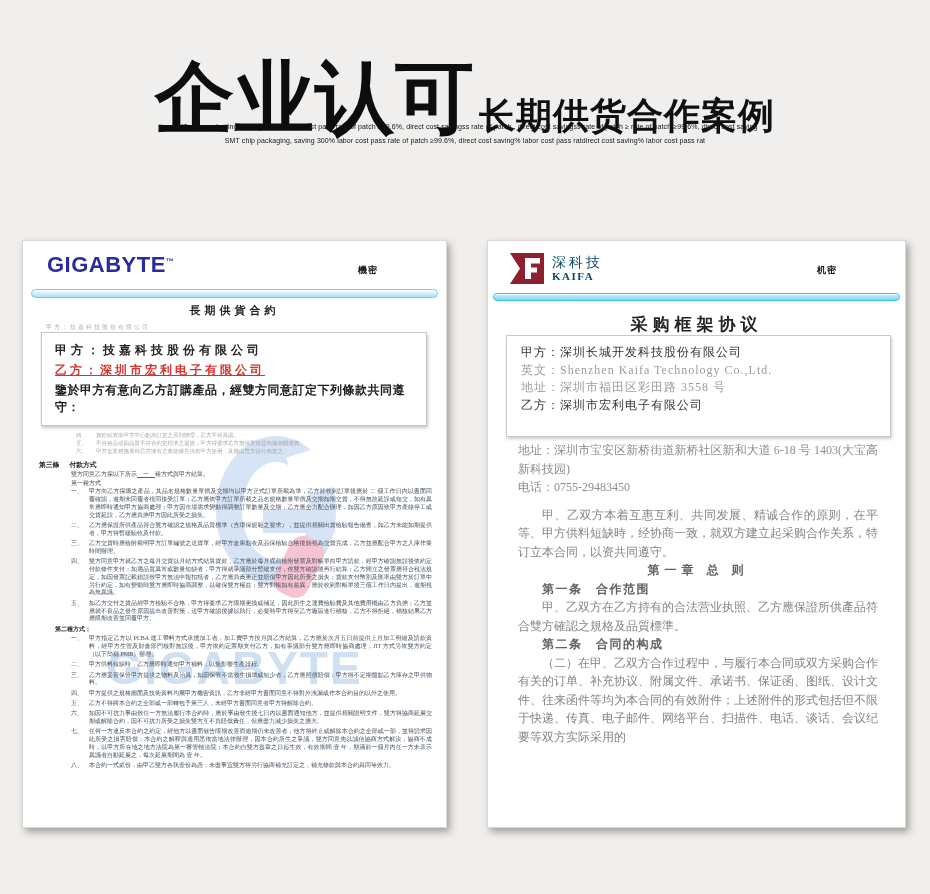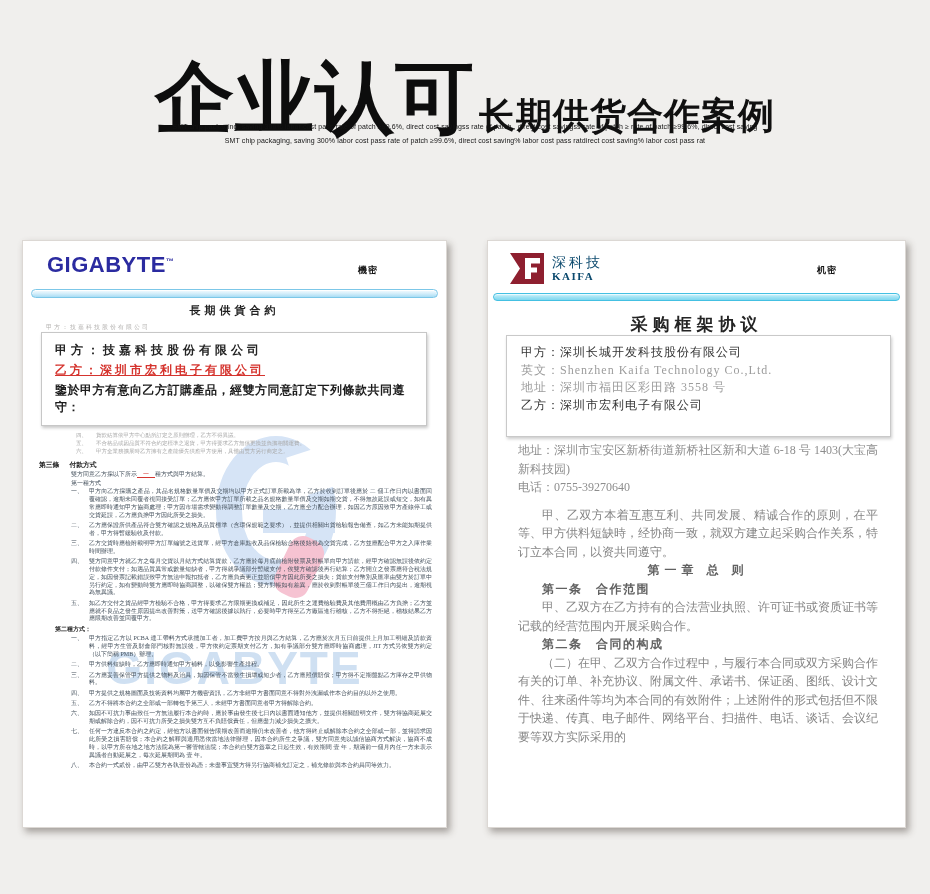--- a/index.html
+++ b/index.html
@@ -254,22 +254,22 @@
 
   <div class="kf-box">
     <div class="dark">甲方：深圳长城开发科技股份有限公司</div>
     <div class="dim">英文：Shenzhen Kaifa Technology Co.,Ltd.</div>
     <div class="dim">地址：深圳市福田区彩田路 3558 号</div>
     <div class="dark">乙方：深圳市宏利电子有限公司</div>
   </div>
 
   <div class="kf-body">
     <p class="kf-addr">地址：深圳市宝安区新桥街道新桥社区新和大道 6-18 号 1403(大宝高新科技园)</p>
-    <p class="kf-addr">电话：0755-39270640</p>
+    <p class="kf-addr">电话：0755-29483450</p>
     <div class="kf-gap"></div>
     <p class="indent">甲、乙双方本着互惠互利、共同发展、精诚合作的原则，在平等、甲方供料短缺時，经协商一致，就双方建立起采购合作关系，特订立本合同，以资共同遵守。</p>
     <p class="chapter">第一章 总  则</p>
     <p class="art-head">第一条　合作范围</p>
-    <p class="indent">甲、乙双方在乙方持有的合法营业执照、许可证书或资质证书等记载的经营范围内开展采购合作。</p>
+    <p class="indent">甲、乙双方在乙方持有的合法营业执照、乙方應保證所供產品符合雙方確認之規格及品質標準。</p>
     <p class="art-head">第二条　合同的构成</p>
     <p class="indent">（二）在甲、乙双方合作过程中，与履行本合同或双方采购合作有关的订单、补充协议、附属文件、承诺书、保证函、图纸、设计文件、往来函件等均为本合同的有效附件；上述附件的形式包括但不限于快递、传真、电子邮件、网络平台、扫描件、电话、谈话、会议纪要等双方实际采用的</p>
   </div>
 </div>
 
 </body></html>

